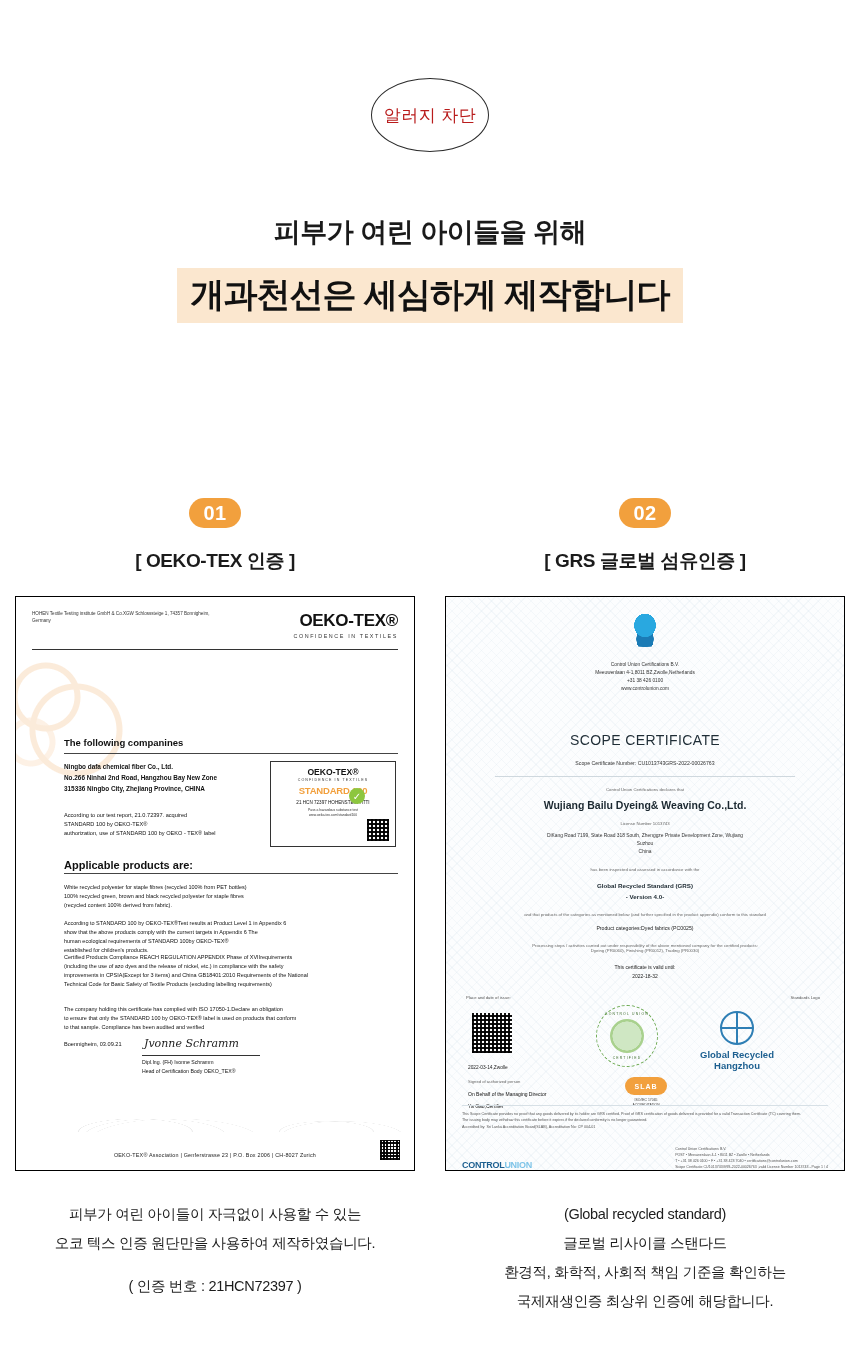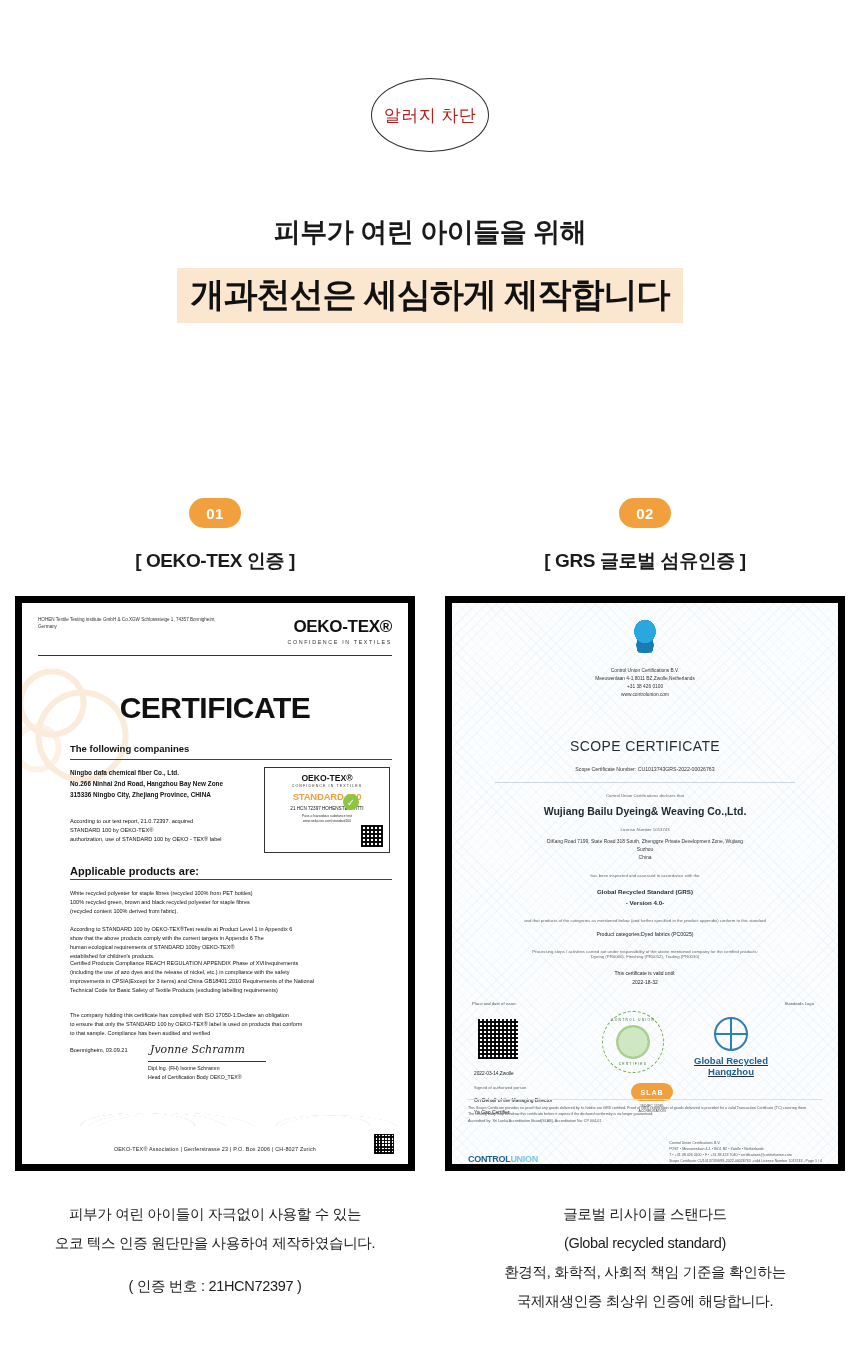--- a/index.html
+++ b/index.html
@@ -47,31 +47,31 @@
     position: absolute; top: 420px; left: 0; width: 860px;
     display: flex; justify-content: space-between;
     padding: 0 10px;
   }
   .col { width: 410px; display: flex; flex-direction: column; align-items: center; }
 
   .num-badge {
     width: 52px; height: 30px; border-radius: 16px;
     background: #f2a03d; color: #fff;
     display: flex; align-items: center; justify-content: center;
-    font-size: 15px; font-weight: bold; letter-spacing: 0.5px;
+    font-size: 20px; font-weight: bold; letter-spacing: 0.5px;
   }
   .col-title {
     margin-top: 20px;
     font-size: 19px; font-weight: bold; color: #1b1b1b; letter-spacing: -0.4px;
   }
 
   .cert-frame {
     margin-top: 22px;
     width: 400px; height: 575px;
-    border: 7px solid #000000;
+    border: 1px solid #000000;
     background: #fff;
     position: relative;
     overflow: hidden;
   }
 
   
   .oeko {
     position: absolute; inset: 0; background: #fff;
     font-family: "Liberation Sans", sans-serif;
   }
@@ -226,21 +226,21 @@
     display: flex; align-items: center; justify-content: center;
   }
   .cu-seal .inner {
     width: 34px; height: 34px; border-radius: 50%;
     background: radial-gradient(circle, #cfe7c3 0 60%, #a9d18e 61%);
   }
   .cu-seal .arc { position: absolute; top: 6px; font-size: 3.4px; letter-spacing: 1.2px; color: #3b6b2a; }
   .cu-seal .arcb { position: absolute; bottom: 6px; font-size: 3.4px; letter-spacing: 1.2px; color: #3b6b2a; }
 
   .grs-logo {
-    position: absolute; right: 48px; top: 16px; width: 118px; text-align: center; text-decoration: underline;
+    position: absolute; right: 48px; top: 16px; width: 118px; text-align: center;
   }
   .grs-logo .globe {
     width: 34px; height: 34px; margin: 0 auto; border-radius: 50%;
     border: 2px solid #2f7fb5;
     background:
       linear-gradient(#2f7fb5,#2f7fb5) center/100% 2px no-repeat,
       linear-gradient(#2f7fb5,#2f7fb5) center/2px 100% no-repeat;
   }
   .grs-logo .t1 { margin-top: 4px; font-size: 9.5px; font-weight: bold; color: #1c5f90; }
   .grs-logo .t2 { font-size: 9.5px; font-weight: bold; color: #1c5f90; }
@@ -309,21 +309,20 @@
           <div class="oeko-head">
             <div class="addr">HOHEN Textile Testing institute GmbH &amp; Co.XGW
 Schlosssteige 1, 74357 Bonnigheim, Germany</div>
             <div class="oeko-logo">
               <div class="brand">OEKO-TEX®</div>
               <div class="tag">CONFIDENCE IN TEXTILES</div>
             </div>
           </div>
           <div class="oeko-rule"></div>
 
-          <div class="cert-title">CERTIFICATE</div>
 
           <div class="foll">The following companines</div>
           <div class="foll-rule"></div>
 
           <div class="company" style="white-space:pre-line">Ningbo dafa chemical fiber Co., Ltd.
 No.266 Ninhai 2nd Road, Hangzhou Bay New Zone
 315336 Ningbo City, Zhejiang Province, CHINA</div>
           <div class="acc" style="white-space:pre-line">According to our test report, 21.0.72397. acquired
 STANDARD 100 by OEKO-TEX®
 authorization, use of STANDARD 100 by OEKO - TEX® label</div>
@@ -452,20 +451,20 @@
     </div>
   </div>
 
   <div class="captions">
     <div class="cap">
       <div>피부가 여린 아이들이 자극없이 사용할 수 있는</div>
       <div>오코 텍스 인증 원단만을 사용하여 제작하였습니다.</div>
       <div class="num">( 인증 번호 : 21HCN72397 )</div>
     </div>
     <div class="cap">
+      <div>(Global recycled standard)</div>
       <div>글로벌 리사이클 스탠다드</div>
-      <div>(Global recycled standard)</div>
       <div>환경적, 화학적, 사회적 책임 기준을 확인하는</div>
       <div>국제재생인증  최상위 인증에 해당합니다.</div>
     </div>
   </div>
 
 </div>
 
 </body></html>

